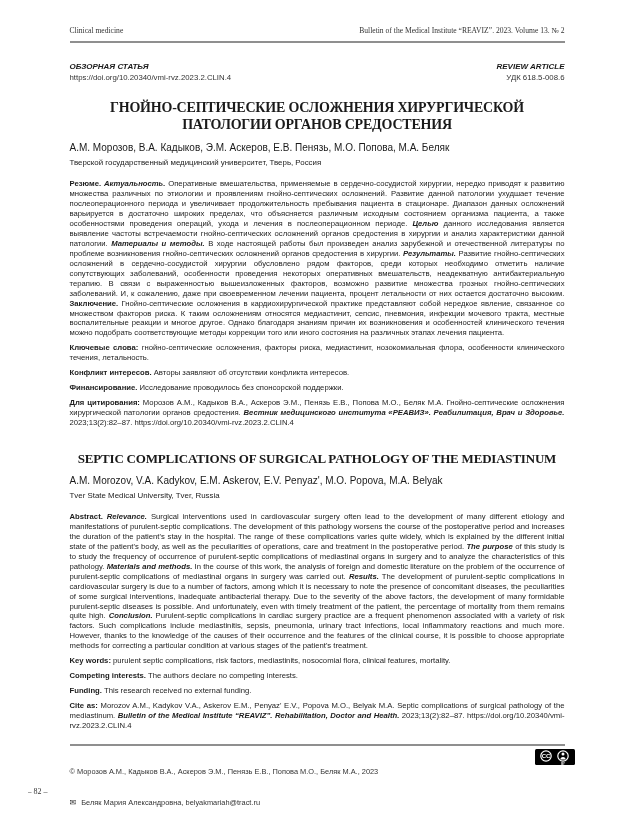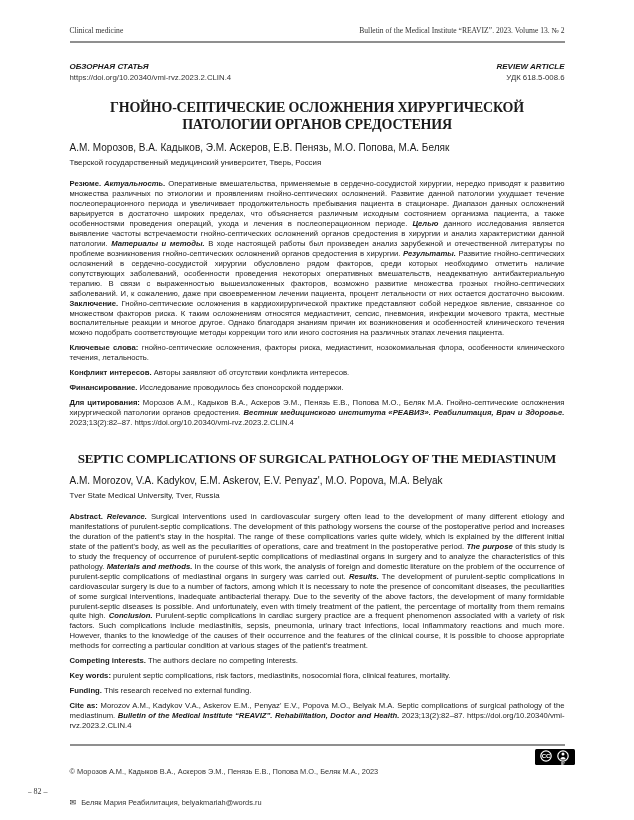--- a/index.html
+++ b/index.html
@@ -82,34 +82,34 @@
     <div class="para"><span class="b">Ключевые слова:</span><span> гнойно-септические осложнения, факторы риска, медиастинит, нозокомиальная флора, особенности клинического течения, летальность.</span></div>
     <div class="para"><span class="b">Конфликт интересов.</span><span> Авторы заявляют об отсутствии конфликта интересов.</span></div>
     <div class="para"><span class="b">Финансирование.</span><span> Исследование проводилось без спонсорской поддержки.</span></div>
     <div class="para"><span class="b">Для цитирования:</span><span> Морозов А.М., Кадыков В.А., Аскеров Э.М., Пенязь Е.В., Попова М.О., Беляк М.А. Гнойно-септические осложнения хирургической патологии органов средостения. </span><span class="b i">Вестник медицинского института «РЕАВИЗ». Реабилитация, Врач и Здоровье.</span><span> 2023;13(2):82–87. https://doi.org/10.20340/vmi-rvz.2023.2.CLIN.4</span></div>
 
     <div class="title en">SEPTIC COMPLICATIONS OF SURGICAL PATHOLOGY OF THE MEDIASTINUM</div>
     <div class="authors">A.M. Morozov, V.A. Kadykov, E.M. Askerov, E.V. Penyaz', M.O. Popova, M.A. Belyak</div>
     <div class="affiliation">Tver State Medical University, Tver, Russia</div>
 
     <div class="para abstract"><span class="b">Abstract. </span><span class="b i">Relevance.</span><span> Surgical interventions used in cardiovascular surgery often lead to the development of many different etiology and manifestations of purulent-septic complications. The development of this pathology worsens the course of the postoperative period and increases the duration of the patient's stay in the hospital. The range of these complications varies quite widely, which is explained by the different initial state of the patient's body, as well as the peculiarities of operations, care and treatment in the postoperative period. </span><span class="b i">The purpose</span><span> of this study is to study the frequency of occurrence of purulent-septic complications of mediastinal organs in surgery and to analyze the characteristics of this pathology. </span><span class="b i">Materials and methods.</span><span> In the course of this work, the analysis of foreign and domestic literature on the problem of the occurrence of purulent-septic complications of mediastinal organs in surgery was carried out. </span><span class="b i">Results.</span><span> The development of purulent-septic complications in cardiovascular surgery is due to a number of factors, among which it is necessary to note the presence of concomitant diseases, the peculiarities of some surgical interventions, inadequate antibacterial therapy. Due to the severity of the above factors, the development of many formidable purulent-septic diseases is possible. And unfortunately, even with timely treatment of the patient, the percentage of mortality from them remains quite high. </span><span class="b i">Conclusion.</span><span> Purulent-septic complications in cardiac surgery practice are a frequent phenomenon associated with a variety of risk factors. Such complications include mediastinitis, sepsis, pneumonia, urinary tract infections, local inflammatory reactions and much more. However, thanks to the knowledge of the causes of their occurrence and the features of the clinical course, it is possible to choose appropriate methods for correcting a particular condition at various stages of the patient's treatment.</span></div>
+    <div class="para"><span class="b">Key words:</span><span> purulent septic complications, risk factors, mediastinits, nosocomial flora, clinical features, mortality.</span></div>
     <div class="para"><span class="b">Competing interests.</span><span> The authors declare no competing interests.</span></div>
-    <div class="para"><span class="b">Key words:</span><span> purulent septic complications, risk factors, mediastinits, nosocomial flora, clinical features, mortality.</span></div>
     <div class="para"><span class="b">Funding.</span><span> This research received no external funding.</span></div>
     <div class="para"><span class="b">Cite as:</span><span> Morozov A.M., Kadykov V.A., Askerov E.M., Penyaz' E.V., Popova M.O., Belyak M.A. Septic complications of surgical pathology of the mediastinum. </span><span class="b i">Bulletin of the Medical Institute “REAVIZ”. Rehabilitation, Doctor and Health.</span><span> 2023;13(2):82–87. https://doi.org/10.20340/vmi-rvz.2023.2.CLIN.4</span></div>
   </div>
 
   <div class="footer">
     <div class="foot-rule"></div>
     <div class="foot-line">© Морозов А.М., Кадыков В.А., Аскеров Э.М., Пенязь Е.В., Попова М.О., Беляк М.А., 2023</div>
     <div class="foot-line">
       <span class="envelope">✉</span>
-      <span>Беляк Мария Реабилитация,</span>
+      <span>Беляк Мария Александровна,</span>
       <span> </span>
-      <span>belyakmariah@words.ru</span>
+      <span>belyakmariah@tract.ru</span>
     </div>
   </div>
 
   <div class="cc-badge">
     <svg width="40" height="18" viewBox="0 0 40 18" xmlns="http://www.w3.org/2000/svg">
       <rect x="0" y="1" width="40" height="16" rx="1.5" fill="#000000"></rect>
       <circle cx="11" cy="8" r="5.2" fill="none" stroke="#ffffff" stroke-width="1.2"></circle>
       <text x="11" y="10.2" font-family="Liberation Sans, sans-serif" font-size="6" font-weight="bold" fill="#ffffff" text-anchor="middle">CC</text>
       <circle cx="28" cy="8" r="5.2" fill="none" stroke="#ffffff" stroke-width="1.2"></circle>
       <circle cx="28" cy="5.9" r="1.5" fill="#ffffff"></circle>

